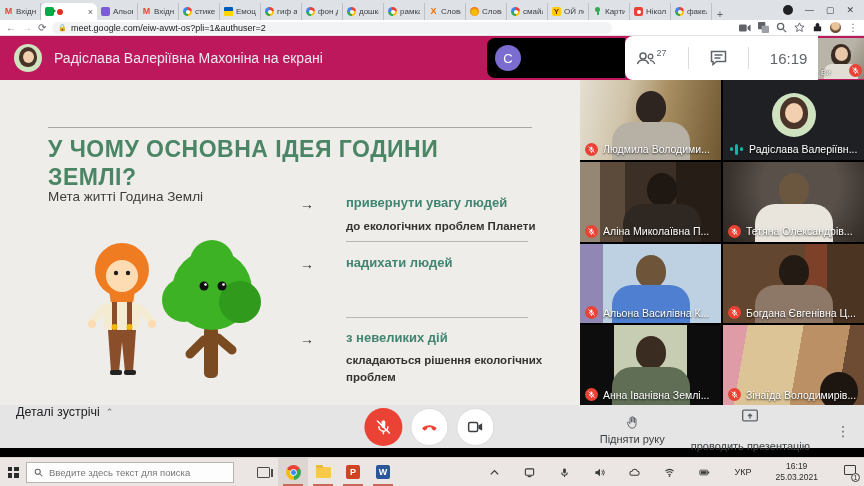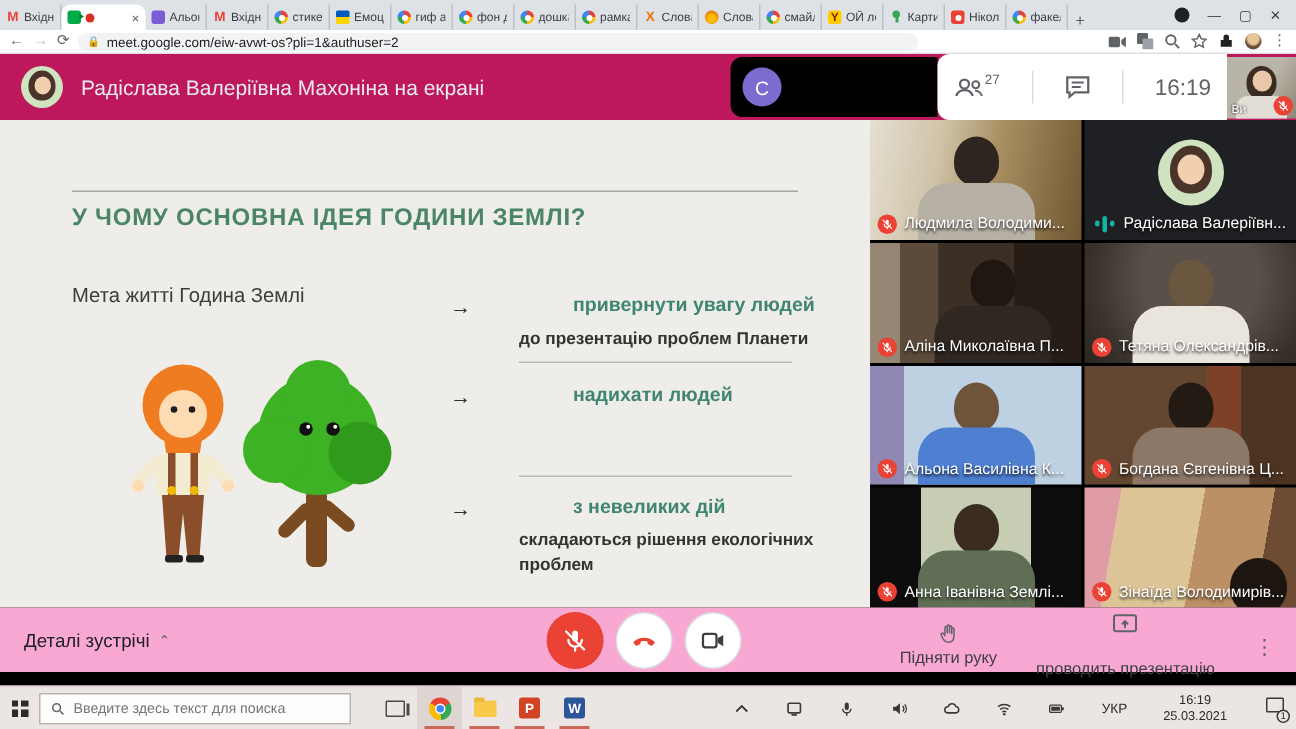--- a/index.html
+++ b/index.html
@@ -68,24 +68,24 @@
   #self-view .face { position:absolute; left:16.5px; top:9px; width:13px; height:14px; border-radius:50%; background:#e8c8a8; }
   #self-view .body { position:absolute; left:6px; top:26px; width:34px; height:18px; border-radius:8px 8px 0 0; background:#e2ded6; }
   #self-label { position:absolute; left:3px; bottom:2px; color:#fff; font-size:8px; text-shadow:0 0 2px #000; }
   .micbadge { width:13px; height:13px; border-radius:50%; background:#ea4335; display:flex; align-items:center; justify-content:center; flex:0 0 13px; }
   .micbadge svg { width:9px; height:9px; }
   #self-view .micbadge { position:absolute; right:2px; bottom:2px; }
 
   
   #slide-area { position:absolute; left:0; top:44px; width:580px; height:325px; background:#efede9; overflow:hidden; }
   #slide-rule { position:absolute; left:48px; top:47px; width:484px; height:1px; background:#a9a7a2; }
-  #slide-title { position:absolute; left:48px; top:56px; width:440px; color:#4a8565; font-size:16px; font-weight:bold; line-height:1.2; letter-spacing:0.5px; }
+  #slide-title { position:absolute; left:48px; top:56px; width:440px; color:#4a8565; font-size:23px; font-weight:bold; line-height:1.2; letter-spacing:0.5px; }
   #slide-subtitle { position:absolute; left:48px; top:109px; color:#3c3c3b; font-size:13.5px; }
   .bullet-arrow { position:absolute; left:300px; width:40px; color:#2f2f2e; font-size:14px; font-weight:bold; }
-  .bullet-head { position:absolute; left:346px; width:215px; color:#3f8572; font-size:13px; font-weight:bold;margin-left:36px; }
+  .bullet-head { position:absolute; left:346px; width:215px; color:#3f8572; font-size:13px; font-weight:bold; }
   .bullet-body { position:absolute; left:346px; width:210px; color:#33332f; font-size:11.5px; font-weight:bold; line-height:1.5; }
   .bullet-div { position:absolute; left:346px; width:182px; height:1px; background:#b9b7b2; }
   #illustration { position:absolute; left:62px; top:148px; }
 
   
   #grid { position:absolute; left:580px; top:44px; width:284px; height:325px; display:grid; grid-template-columns:1fr 1fr; grid-template-rows:repeat(4,1fr); gap:2px; background:#000; }
   .tile { position:relative; overflow:hidden; }
   .ph-head { position:absolute; left:50%; top:14%; transform:translateX(-50%); width:30px; height:33px; border-radius:50% 50% 46% 46%; }
   .ph-torso { position:absolute; left:50%; bottom:-4px; transform:translateX(-50%); width:78px; height:42px; border-radius:20px 20px 0 0; }
   .namebar { position:absolute; left:5px; bottom:4px; display:flex; align-items:center; gap:5px; max-width:95%; }
@@ -106,21 +106,21 @@
   .t8 { background:linear-gradient(100deg,#df9ba6 0 16%,#dcc496 16% 52%,#bb9064 52% 82%,#6e4c34 82%); }
   .t8 .ph-head{ background:#1d1510; left:82%; top:58%; width:38px; height:38px; }
   #tile2-avatar { position:absolute; left:50%; top:44%; transform:translate(-50%,-50%); width:44px; height:44px; border-radius:50%; background:#cfe3c0; overflow:hidden; }
   #tile2-avatar::before { content:""; position:absolute; left:8px; top:4px; width:28px; height:32px; border-radius:50% 50% 45% 45%; background:#4a342a; }
   #tile2-avatar::after { content:""; position:absolute; left:13px; top:10px; width:18px; height:20px; border-radius:50%; background:#f2cfae; }
   .speakbars { display:flex; align-items:center; gap:2px; width:16px; height:13px; justify-content:center; flex:0 0 16px; }
   .speakbars i { width:3px; border-radius:2px; background:#12b5a5; display:block; }
   .speakbars i:nth-child(1){ height:4px; } .speakbars i:nth-child(2){ height:11px; } .speakbars i:nth-child(3){ height:4px; }
 
   
-  #meet-footer { position:absolute; left:0; top:369px; width:864px; height:43px; background:#f9a8d4; display:flex; align-items:center; }
+  #meet-footer { position:absolute; left:0; top:369px; width:864px; height:43px; background:#e5e5e5; display:flex; align-items:flex-start; }
   #details-btn { display:flex; align-items:center; gap:6px; margin-left:16px; font-size:12.5px; color:#202124; }
   #details-chevron { font-size:9px; color:#5f6368; }
   #call-controls { position:absolute; left:50%; top:50%; transform:translate(-52%,-50%); display:flex; gap:8px; }
   .ctrl { width:38px; height:38px; border-radius:50%; display:flex; align-items:center; justify-content:center; }
   .ctrl.red { background:#ea4335; }
   .ctrl.white { background:#fff; border:1px solid #dadce0; }
   .ctrl svg { width:18px; height:18px; }
   #footer-right { position:absolute; right:14px; top:0; height:52px; display:flex; align-items:center; gap:26px; }
   .footer-item { display:flex; flex-direction:column; align-items:center; justify-content:center; gap:2px; color:#5f6368; }
   .footer-item .fi-label { font-size:11px; color:#3c4043; white-space:nowrap; text-align:center; line-height:1.3; }
@@ -311,21 +311,21 @@
       </div>
     </div>
 
     <div id="slide-area">
       <div id="slide-rule"></div>
       <div id="slide-title">У ЧОМУ ОСНОВНА ІДЕЯ ГОДИНИ ЗЕМЛІ?</div>
       <div id="slide-subtitle">Мета житті Година Землі</div>
 
       <div class="bullet-arrow" style="top:116px">→</div>
       <div class="bullet-head" style="top:115px">привернути увагу людей</div>
-      <div class="bullet-body" style="top:138px">до презентацію проблем Планети</div>
+      <div class="bullet-body" style="top:138px">до екологічних проблем Планети</div>
       <div class="bullet-div" style="top:161px"></div>
 
       <div class="bullet-arrow" style="top:176px">→</div>
       <div class="bullet-head" style="top:175px">надихати людей</div>
       <div class="bullet-div" style="top:237px"></div>
 
       <div class="bullet-arrow" style="top:251px">→</div>
       <div class="bullet-head" style="top:250px">з невеликих дій</div>
       <div class="bullet-body" style="top:272px">складаються рішення екологічних проблем</div>
 

